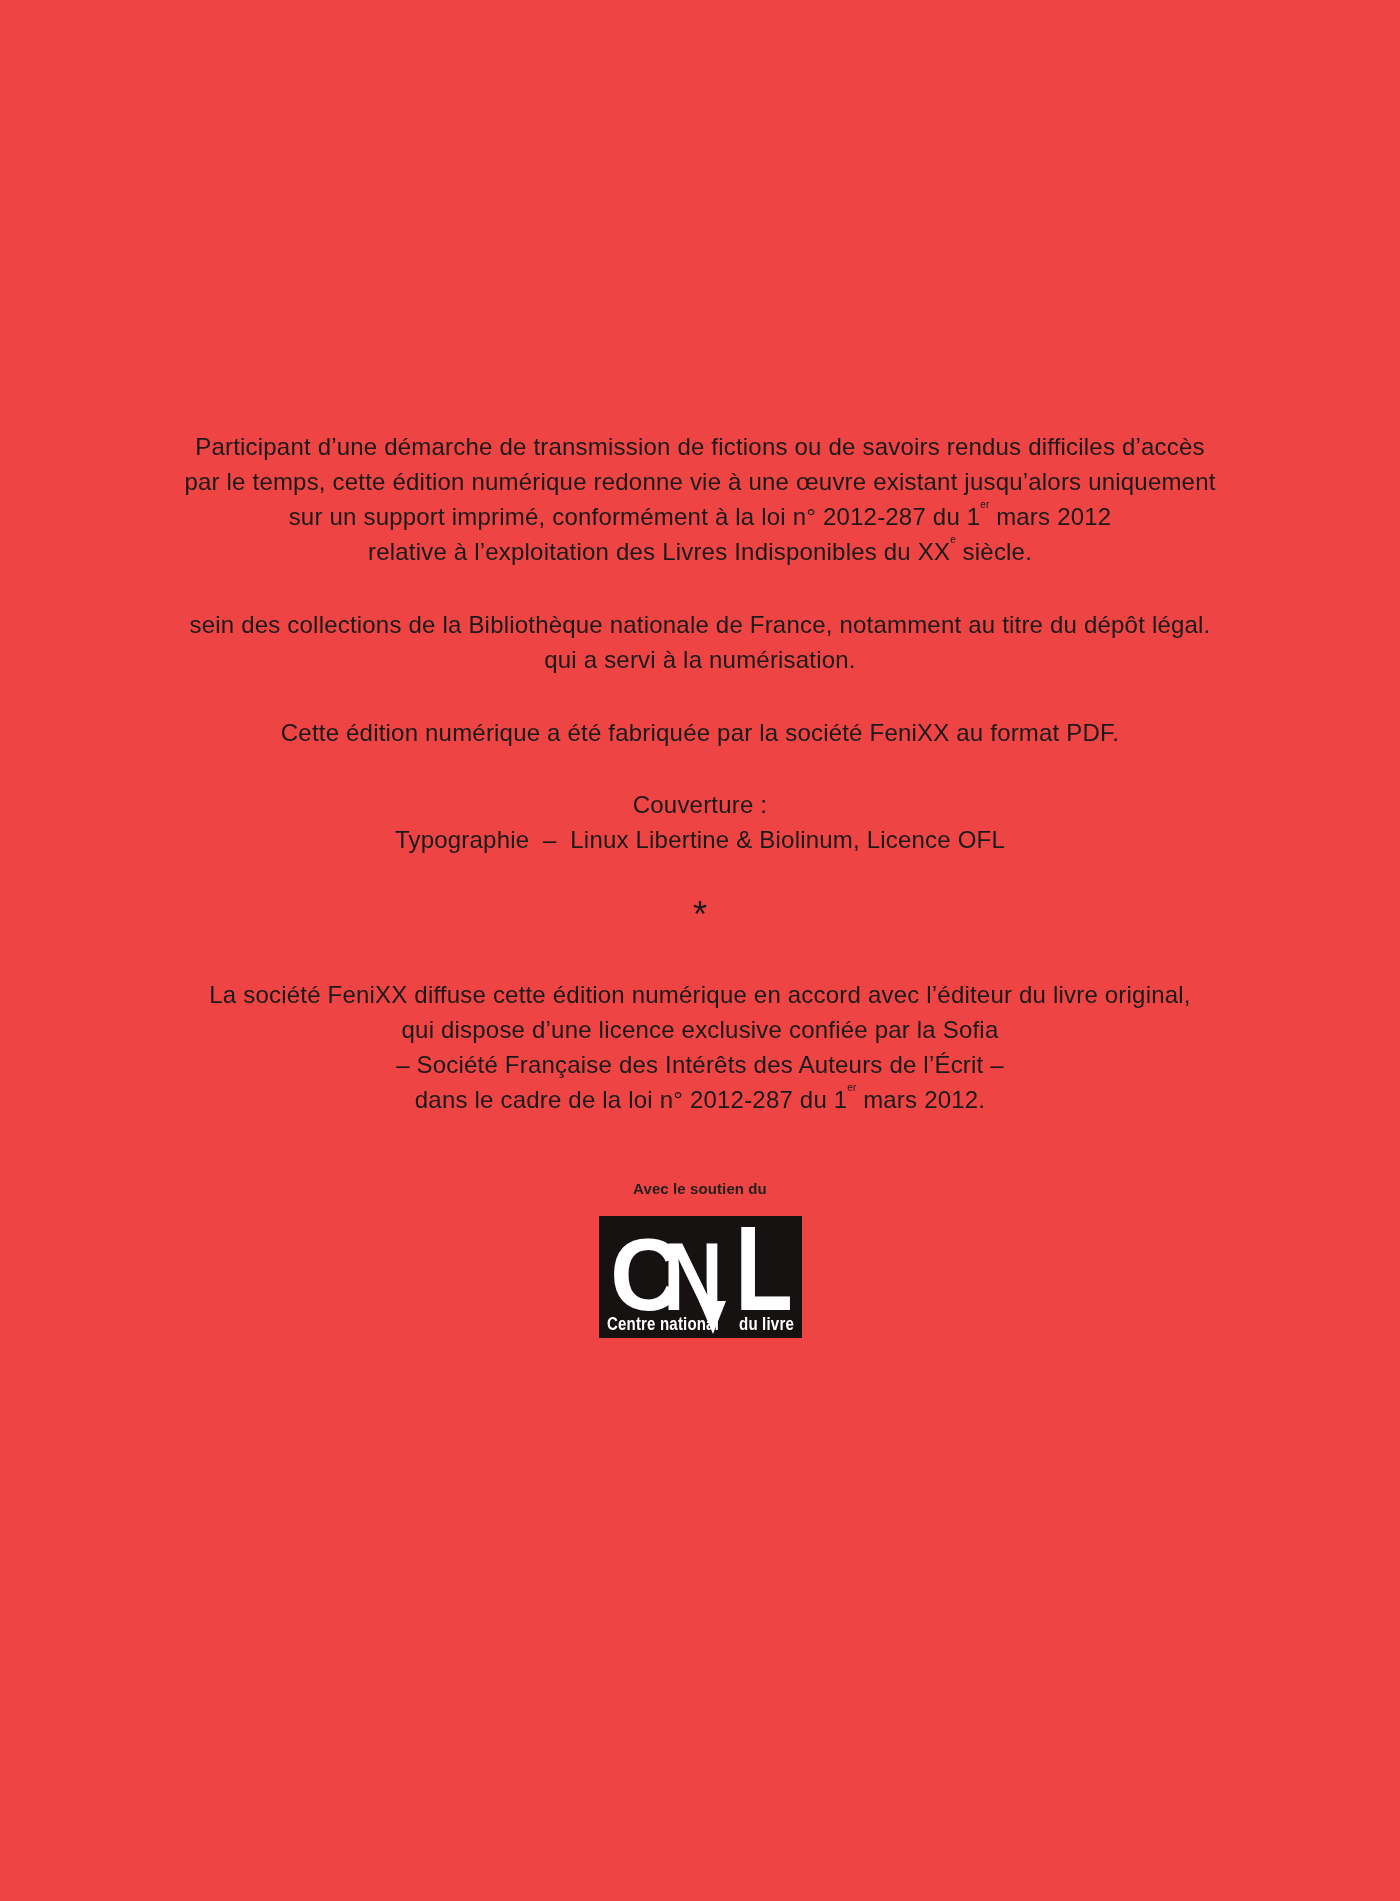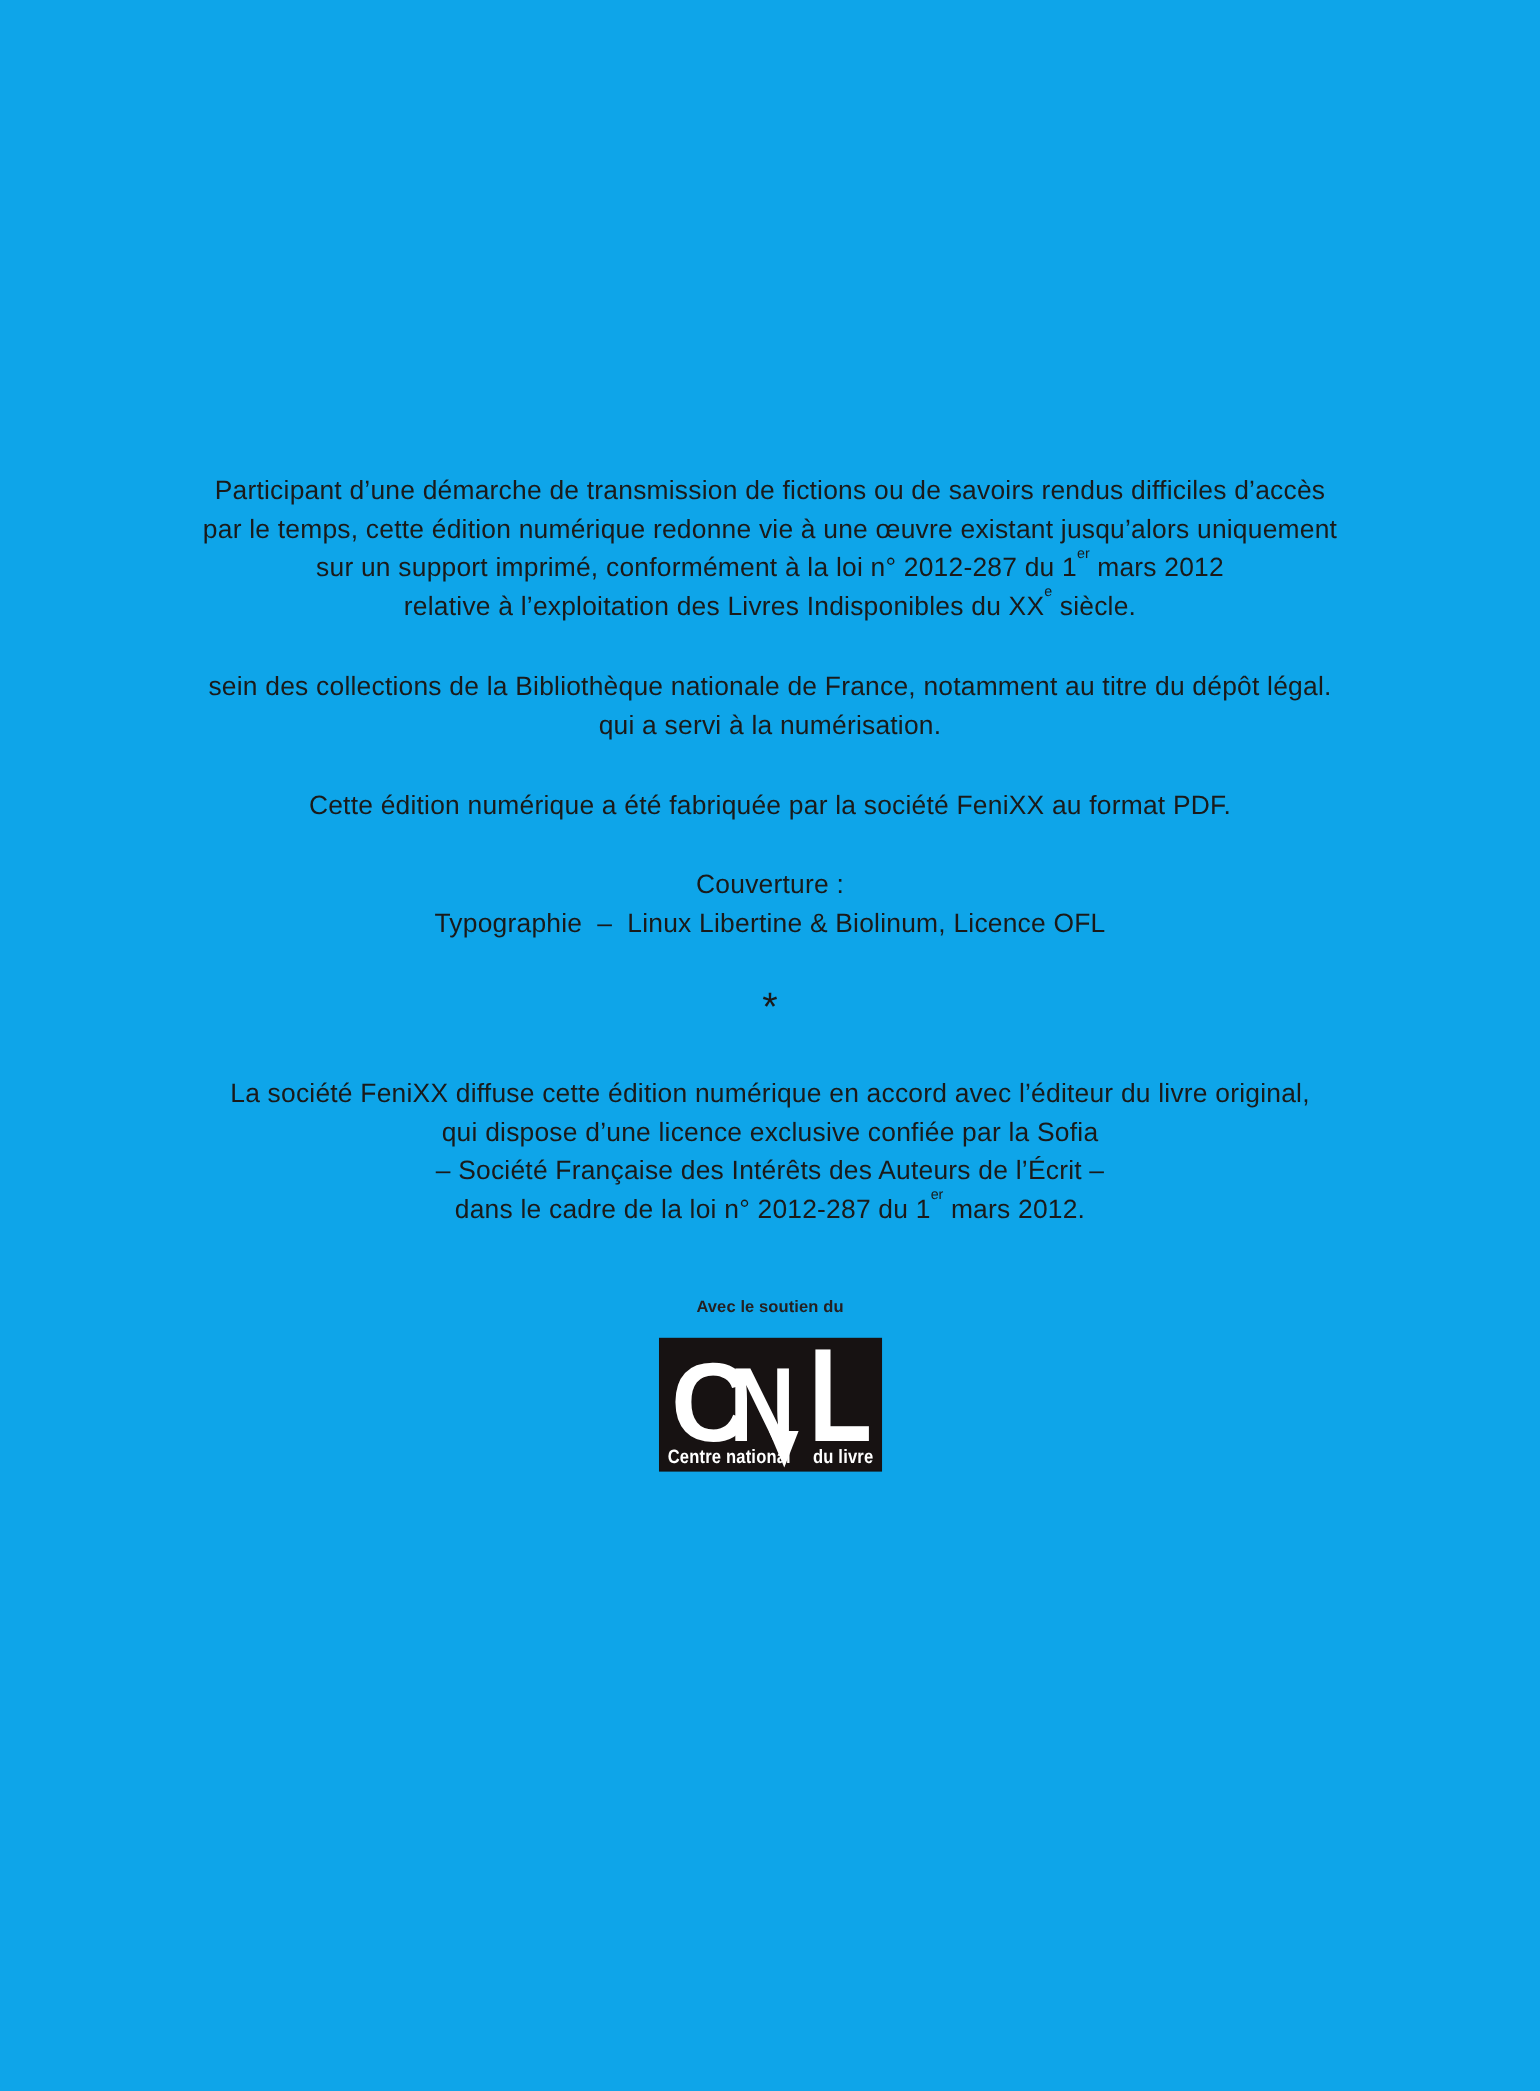--- a/index.html
+++ b/index.html
@@ -5,21 +5,21 @@
   html, body { margin: 0; padding: 0; }
   body {
     width: 1400px; height: 1901px;
     background: #ffffff;
     font-family: "Liberation Sans", "DejaVu Sans", sans-serif;
     color: #1a1a1a;
   }
   .page {
     position: relative;
     width: 1400px; height: 1901px;
-    background: #0ea5e9;
+    background: #ef4444;
     overflow: hidden;
   }
   .content {
     padding-top: 429px;
     text-align: center;
     font-size: 24px;
     line-height: 35px;
     letter-spacing: 0.2px;
   }
   .para { margin: 0; }
@@ -34,21 +34,21 @@
   .support-caption {
     font-size: 15px; font-weight: 600; line-height: 30px;
     letter-spacing: 0.1px; color: #242021;
   }
   .cnl-svg { display: block; margin: 12px auto 0 auto; }
   .cnl-svg text {
     font-family: "Liberation Sans", "DejaVu Sans", sans-serif;
     font-weight: bold;
   }
   sup.sc {
-    font-size: 13px; line-height: 0;
+    font-size: 10px; line-height: 0;
     position: relative; top: -8px; letter-spacing: 0;
   }
 </style>
 </head>
 <body>
 
 <div class="page">
   <main class="content">
 
     <p class="para p1">

